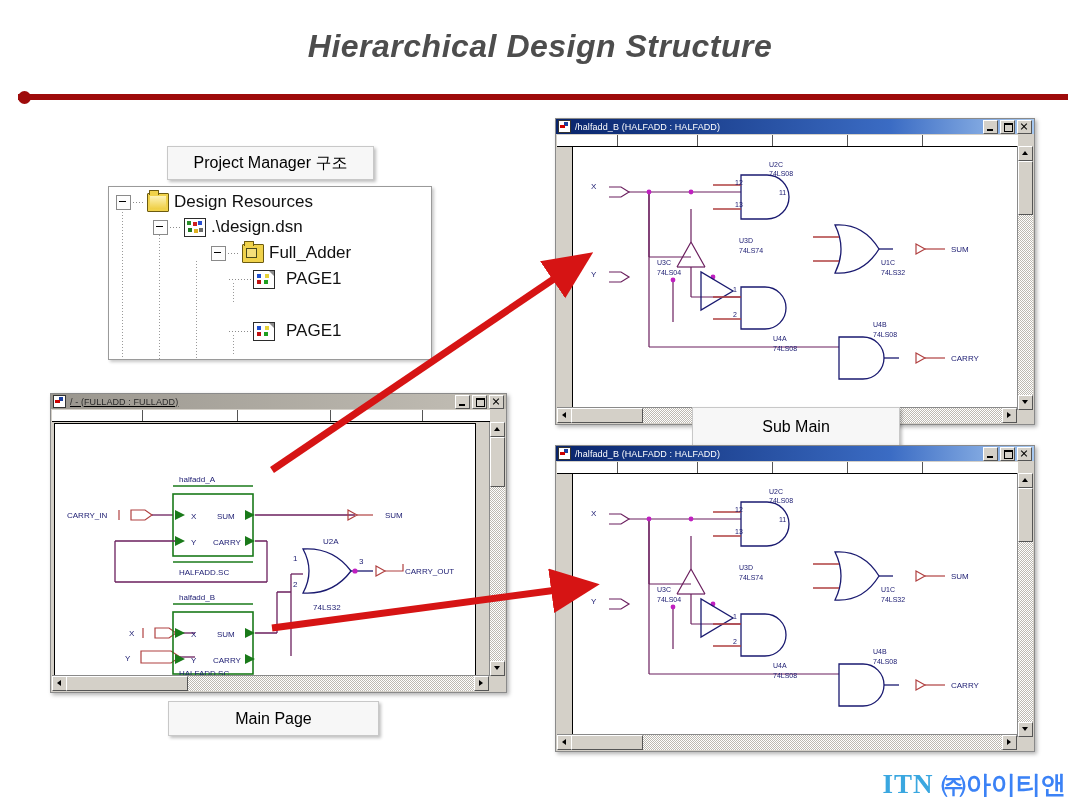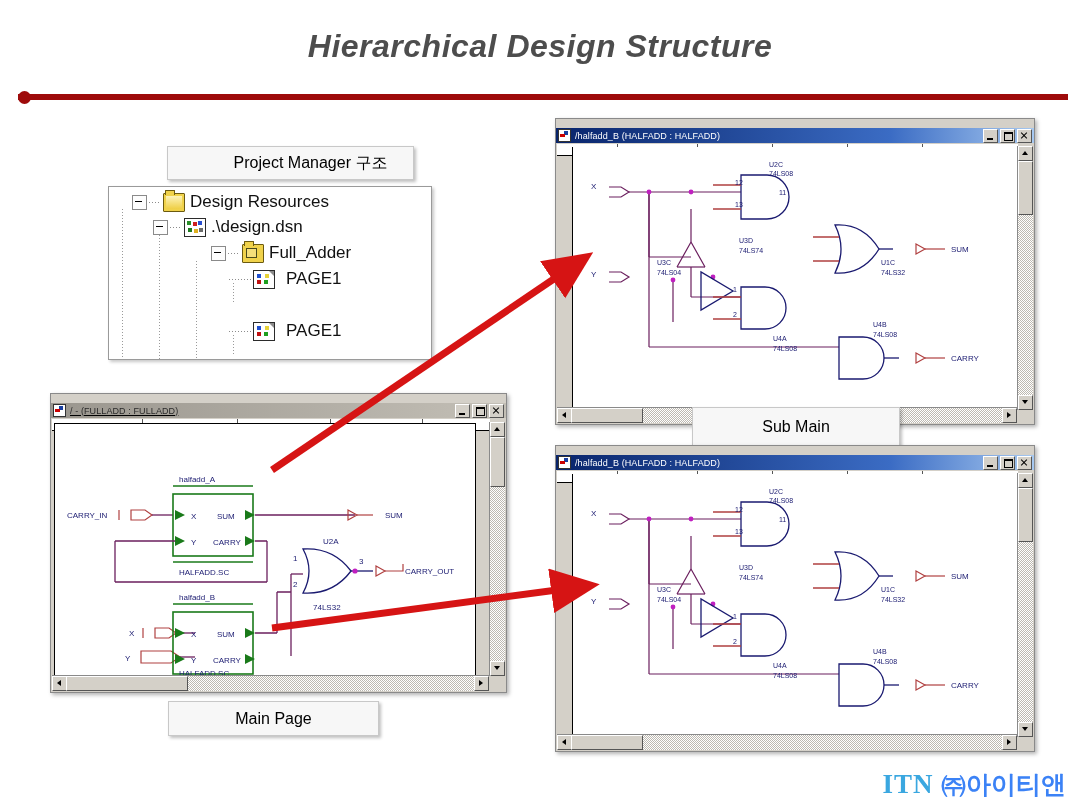--- a/index.html
+++ b/index.html
@@ -21,21 +21,21 @@
     position:absolute;left:18px;top:91px;width:13px;height:13px;
     border-radius:50%;background:#9e0b0b;
   }
   
   .callout{
     position:absolute;background:#f7f7f7;border:1px solid #c8c8c8;
     box-shadow:2px 2px 3px rgba(0,0,0,.25);
     font-size:16px;color:#000;display:flex;align-items:center;
     justify-content:center;font-weight:500;
   }
-  #callout-pm{left:167px;top:146px;width:205px;height:32px;font-size:16px;padding-left:40px;}
+  #callout-pm{left:167px;top:146px;width:205px;height:32px;font-size:16px;}
   #callout-sub{left:692px;top:407px;width:206px;height:38px;font-size:16px;}
   #callout-main{left:168px;top:701px;width:209px;height:33px;font-size:16px;}
 
   
   #tree-panel{
     position:absolute;left:108px;top:186px;width:322px;height:172px;
     background:#fff;border:1px solid #9a9a9a;box-shadow:2px 2px 3px rgba(0,0,0,.22);
     overflow:hidden;
   }
   .tnode{position:absolute;display:flex;align-items:center;height:24px;white-space:nowrap;}
@@ -77,21 +77,21 @@
     content:"";position:absolute;right:0;top:0;border-left:5px solid transparent;
     border-top:5px solid #8c8c8c;
   }
 
   
   .win{position:absolute;background:#d4d0c8;border:1px solid #8a8a8a;
        box-shadow:2px 2px 4px rgba(0,0,0,.3);}
   .win-title{
     height:15px;display:flex;align-items:center;padding:0 2px;
     background:linear-gradient(to right,#08246b,#3b6cc4 70%,#a6c8f0);
-    color:#fff;font-size:9px;font-family:"Liberation Sans",sans-serif;margin-top:9px;
+    color:#fff;font-size:9px;font-family:"Liberation Sans",sans-serif;
   }
   .win-title.gray{
     background:linear-gradient(to right,#9a968e,#c3bfb6);color:#2a2a2a;
   }
   .win-ico{width:11px;height:11px;background:#fff;border:1px solid #333;
            margin-right:4px;position:relative;flex:0 0 auto;}
   .win-ico:after{content:"";position:absolute;left:1px;top:4px;width:5px;height:3px;background:#c00;}
   .win-ico:before{content:"";position:absolute;left:5px;top:1px;width:4px;height:4px;background:#1a3fa0;}
   .win-ttl-text{flex:1;overflow:hidden;text-overflow:clip;white-space:nowrap;letter-spacing:.1px;}
   .win-btns{display:flex;gap:2px;flex:0 0 auto;}
@@ -141,21 +141,21 @@
 <div class="callout" id="callout-pm">Project Manager 구조</div>
 
 <div id="tree-panel">
 
   <div class="vline" style="left:13px;top:22px;height:150px;"></div>
   <div class="vline" style="left:50px;top:48px;height:124px;"></div>
   <div class="vline" style="left:87px;top:74px;height:98px;"></div>
   <div class="vline" style="left:124px;top:96px;height:20px;"></div>
   <div class="vline" style="left:124px;top:148px;height:20px;"></div>
 
-  <div class="tnode" style="left:7px;top:3px;margin-left:16px;">
+  <div class="tnode" style="left:7px;top:3px;">
     <span class="expander"></span>
     <span class="dots"></span>
     <span class="ic folder"></span>
     <span class="tlabel">Design Resources</span>
   </div>
 
   <div class="tnode" style="left:44px;top:28px;">
     <span class="expander"></span>
     <span class="dots"></span>
     <span class="ic dsn">

